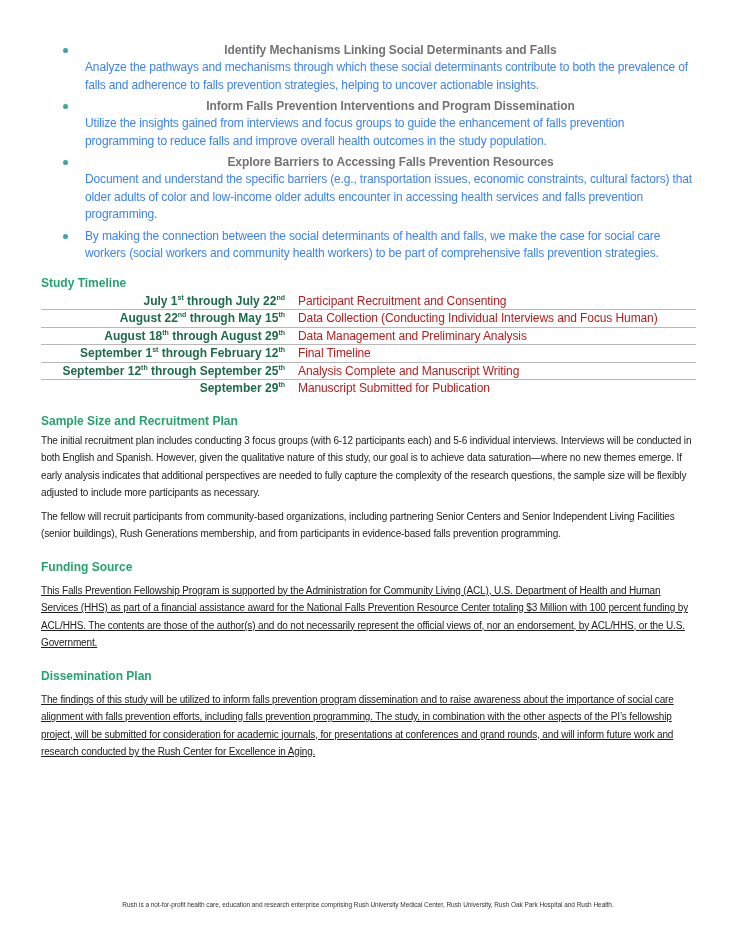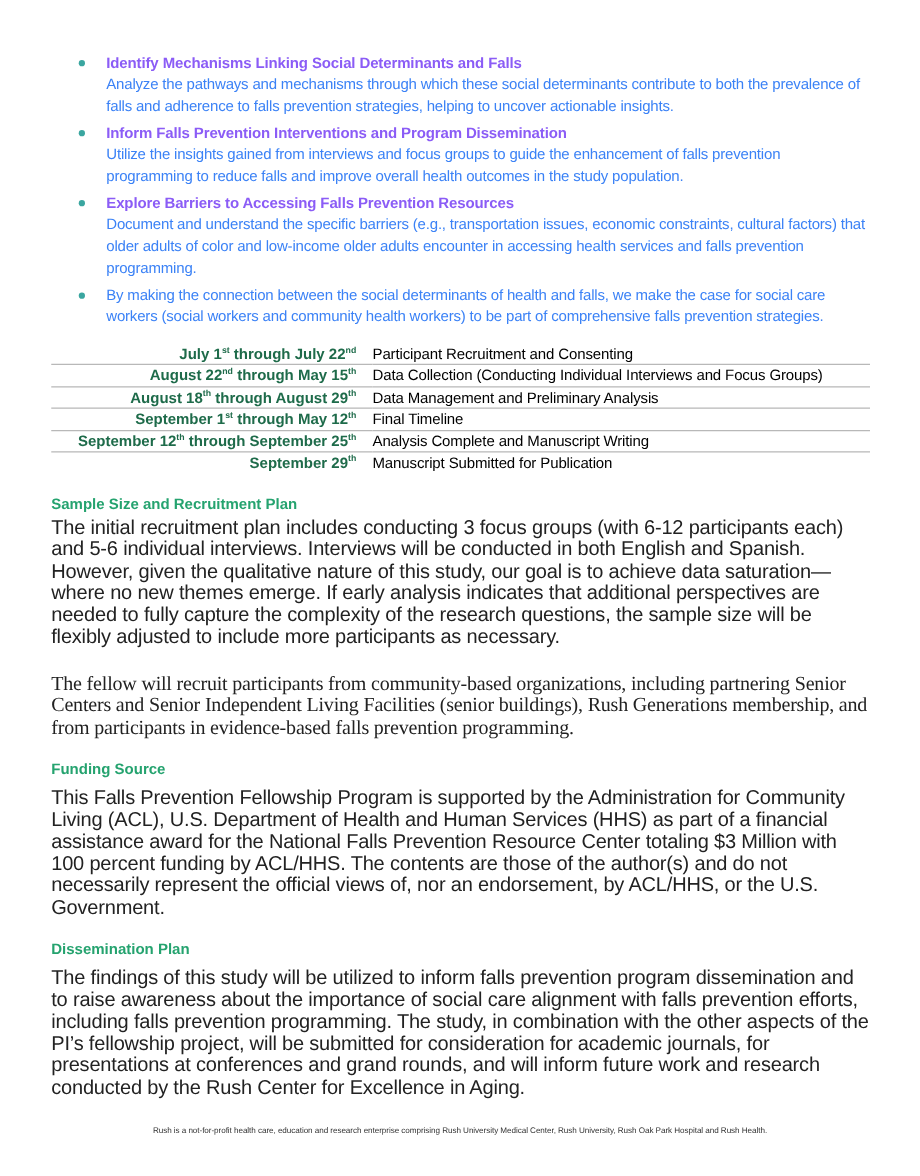--- a/index.html
+++ b/index.html
@@ -9,41 +9,42 @@
     color: #1f1f1f;
   }
   .page { position: absolute; left: 41px; top: 42px; width: 655px; }
   .bullets { list-style: none; margin: 0; padding: 0; }
   .bullet-item { position: relative; padding-left: 44px; margin-bottom: 4px; }
   .bullet-dot {
     position: absolute; left: 22px; top: 6px; width: 5px; height: 5px;
     border-radius: 50%; background: #3aa6a0;
   }
   .bullet-title {
-    font-size: 12px; font-weight: bold; color: #8b5cf6; line-height: 17px;
+    font-size: 12px; font-weight: bold; color: #737373; line-height: 17px;
     letter-spacing: -0.1px;
+    text-align: center;
   }
   .bullet-text { font-size: 12px; line-height: 17.5px; color: #3b82f6; letter-spacing: -0.15px; }
   .section-heading {
     font-size: 12px; font-weight: bold; color: #25a36f; line-height: 17px;
     margin: 0;
   }
   .timeline { margin-top: 12px; }
   .timeline-table { width: 655px; border-collapse: collapse; margin-top: 1px; }
   .timeline-table td { font-size: 12px; line-height: 16.5px; padding: 0; }
   .timeline-table tr { border-bottom: 1px solid #b8b8b8; }
   .timeline-table tr:last-child { border-bottom: none; }
   .tl-date { text-align: right; font-weight: bold; color: #1e6b4a; width: 244px; padding-right: 13px !important; white-space: nowrap; }
-  .tl-desc { color: #000000; padding-left: 0; white-space: nowrap; letter-spacing: -0.1px; }
+  .tl-desc { color: #b91c1c; padding-left: 0; white-space: nowrap; letter-spacing: -0.1px; }
   sup { font-size: 7px; vertical-align: 5px; line-height: 0; }
   .section { margin-top: 16px; }
-  .para { font-size: 16px; line-height: 17.5px; color: #222; margin: 0; letter-spacing: -0.15px; }
-  .para + .para { margin-top: 20px; font-family: Liberation Serif, serif; }
+  .para { font-size: 10px; line-height: 17.5px; color: #222; margin: 0; letter-spacing: -0.15px; }
+  .para + .para { margin-top: 6px; }
   .section-body { margin-top: 2px; }
-  .section-body.spaced { margin-top: 6px; }
+  .section-body.spaced { margin-top: 6px; text-decoration: underline; }
   .footer {
     position: absolute; left: 0; width: 736px; top: 901px; text-align: center;
     font-size: 6.5px; color: #333; letter-spacing: -0.05px;
   }
 </style>
 </head>
 <body>
 
 <div class="page">
 
@@ -63,36 +64,37 @@
       <div class="bullet-title">Explore Barriers to Accessing Falls Prevention Resources</div>
       <div class="bullet-text">Document and understand the specific barriers (e.g., transportation issues, economic constraints, cultural factors) that older adults of color and low-income older adults encounter in accessing health services and falls prevention programming.</div>
     </li>
     <li class="bullet-item">
       <span class="bullet-dot"></span>
       <div class="bullet-text">By making the connection between the social determinants of health and falls, we make the case for social care workers (social workers and community health workers) to be part of comprehensive falls prevention strategies.</div>
     </li>
   </ul>
 
   <div class="timeline">
+    <h3 class="section-heading">Study Timeline</h3>
     <table class="timeline-table">
       <tbody>
         <tr>
           <td class="tl-date"><span>July 1</span><sup>st</sup><span> through July 22</span><sup>nd</sup></td>
           <td class="tl-desc">Participant Recruitment and Consenting</td>
         </tr>
         <tr>
           <td class="tl-date"><span>August 22</span><sup>nd</sup><span> through May 15</span><sup>th</sup></td>
-          <td class="tl-desc">Data Collection (Conducting Individual Interviews and Focus Groups)</td>
+          <td class="tl-desc">Data Collection (Conducting Individual Interviews and Focus Human)</td>
         </tr>
         <tr>
           <td class="tl-date"><span>August 18</span><sup>th</sup><span> through August 29</span><sup>th</sup></td>
           <td class="tl-desc">Data Management and Preliminary Analysis</td>
         </tr>
         <tr>
-          <td class="tl-date"><span>September 1</span><sup>st</sup><span> through May 12</span><sup>th</sup></td>
+          <td class="tl-date"><span>September 1</span><sup>st</sup><span> through February 12</span><sup>th</sup></td>
           <td class="tl-desc">Final Timeline</td>
         </tr>
         <tr>
           <td class="tl-date"><span>September 12</span><sup>th</sup><span> through September 25</span><sup>th</sup></td>
           <td class="tl-desc">Analysis Complete and Manuscript Writing</td>
         </tr>
         <tr>
           <td class="tl-date"><span>September 29</span><sup>th</sup><span></span><sup></sup></td>
           <td class="tl-desc">Manuscript Submitted for Publication</td>
         </tr>

